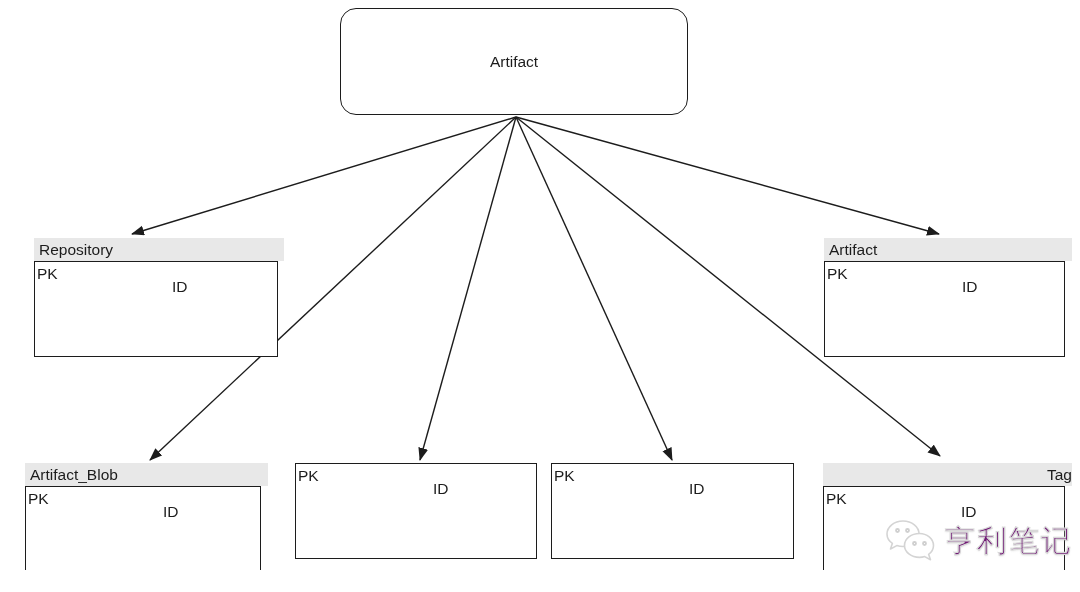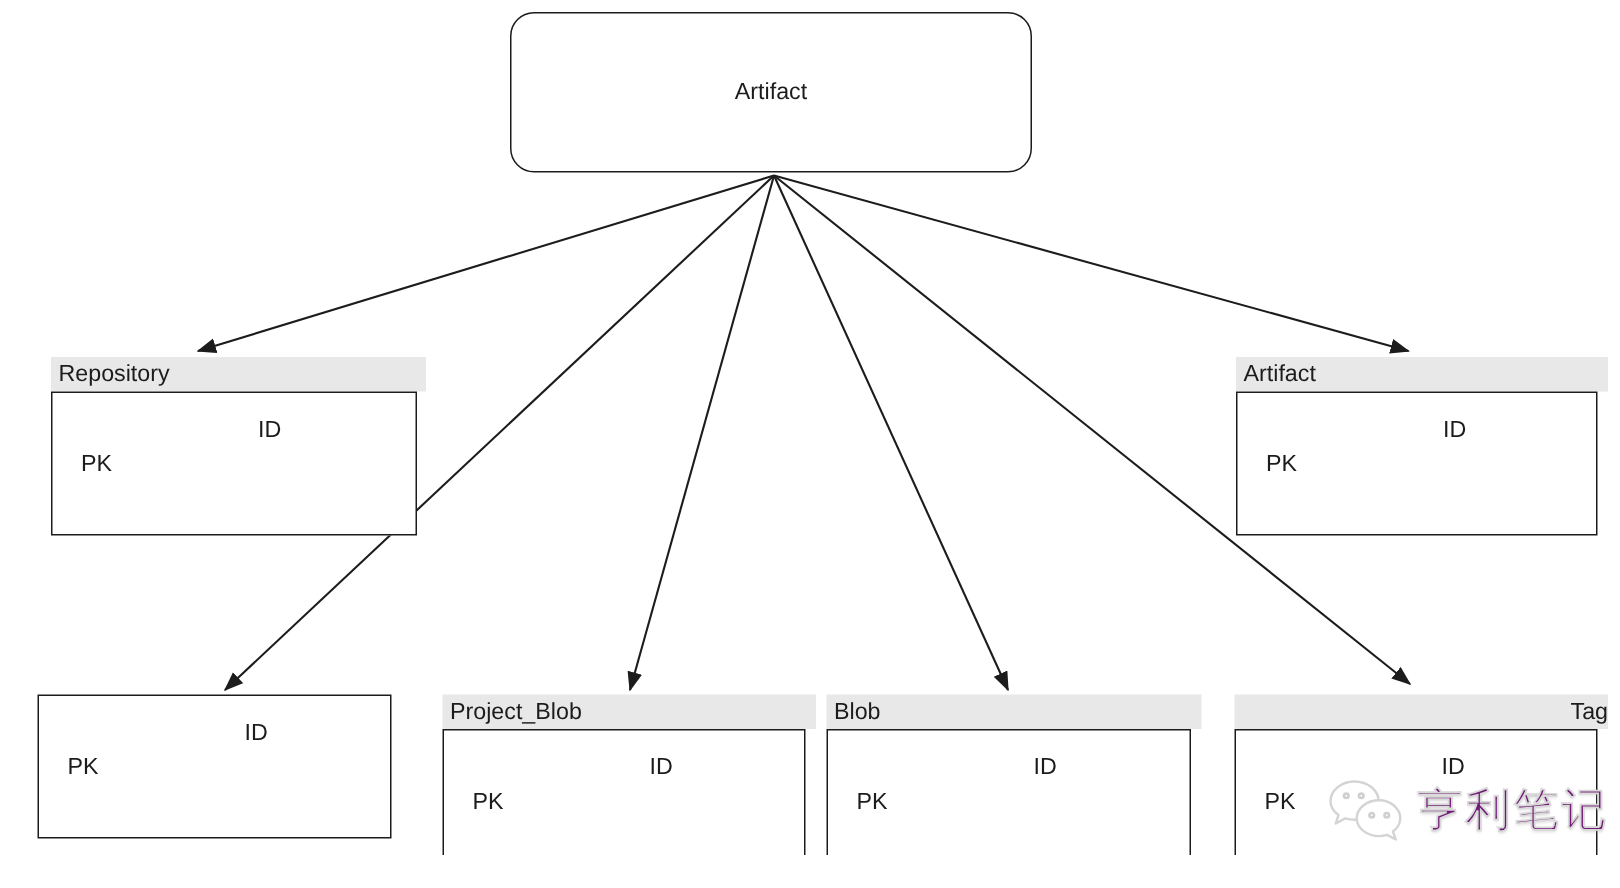--- a/index.html
+++ b/index.html
@@ -26,21 +26,21 @@
   .entity{position:absolute;z-index:2;}
   .entity-header{
     height:23px;line-height:24px;background:var(--header-fill);
     padding-left:5px;font-size:15.5px;box-sizing:border-box;
     white-space:nowrap;overflow:hidden;
   }
   .entity-body{
     box-sizing:border-box;border:1.6px solid var(--border);
     background:#fff;height:96px;position:relative;
   }
-  .pk{position:absolute;left:19px;top:3px;font-size:15.5px;margin-top:36px;}
+  .pk{position:absolute;left:2px;top:3px;font-size:15.5px;}
   .idcol{position:absolute;left:137px;top:16px;font-size:15.5px;}
 
   .watermark{
     position:absolute;left:882px;top:518px;z-index:3;
     display:flex;align-items:center;gap:7px;
   }
   .wm-icon svg{display:block;}
   .wm-text{
     font-size:30px;line-height:46px;color:#701a75;letter-spacing:2px;
     -webkit-text-stroke:1.2px #d8d8d8;
@@ -83,36 +83,35 @@
 
   <div class="entity" style="left:824px;top:238px;">
     <div class="entity-header" style="width:248px;">Artifact</div>
     <div class="entity-body" style="width:241px;">
       <span class="pk">PK</span>
       <span class="idcol">ID</span>
     </div>
   </div>
 
   <div class="entity" style="left:25px;top:463px;">
+    <div class="entity-header" style="width:243px;">Artifact_Blob</div>
     <div class="entity-body" style="width:236px;">
       <span class="pk">PK</span>
       <span class="idcol">ID</span>
     </div>
   </div>
 
   <div class="entity" style="left:295px;top:463px;">
-    <div class="entity-header" style="width:249px;">Project_Blob</div>
     <div class="entity-body" style="width:242px;">
       <span class="pk">PK</span>
       <span class="idcol">ID</span>
     </div>
   </div>
 
   <div class="entity" style="left:551px;top:463px;">
-    <div class="entity-header" style="width:250px;">Blob</div>
     <div class="entity-body" style="width:243px;">
       <span class="pk">PK</span>
       <span class="idcol">ID</span>
     </div>
   </div>
 
   <div class="entity" style="left:823px;top:463px;text-align:right;">
     <div class="entity-header" style="width:249px;">Tag</div>
     <div class="entity-body" style="width:242px;">
       <span class="pk">PK</span>

